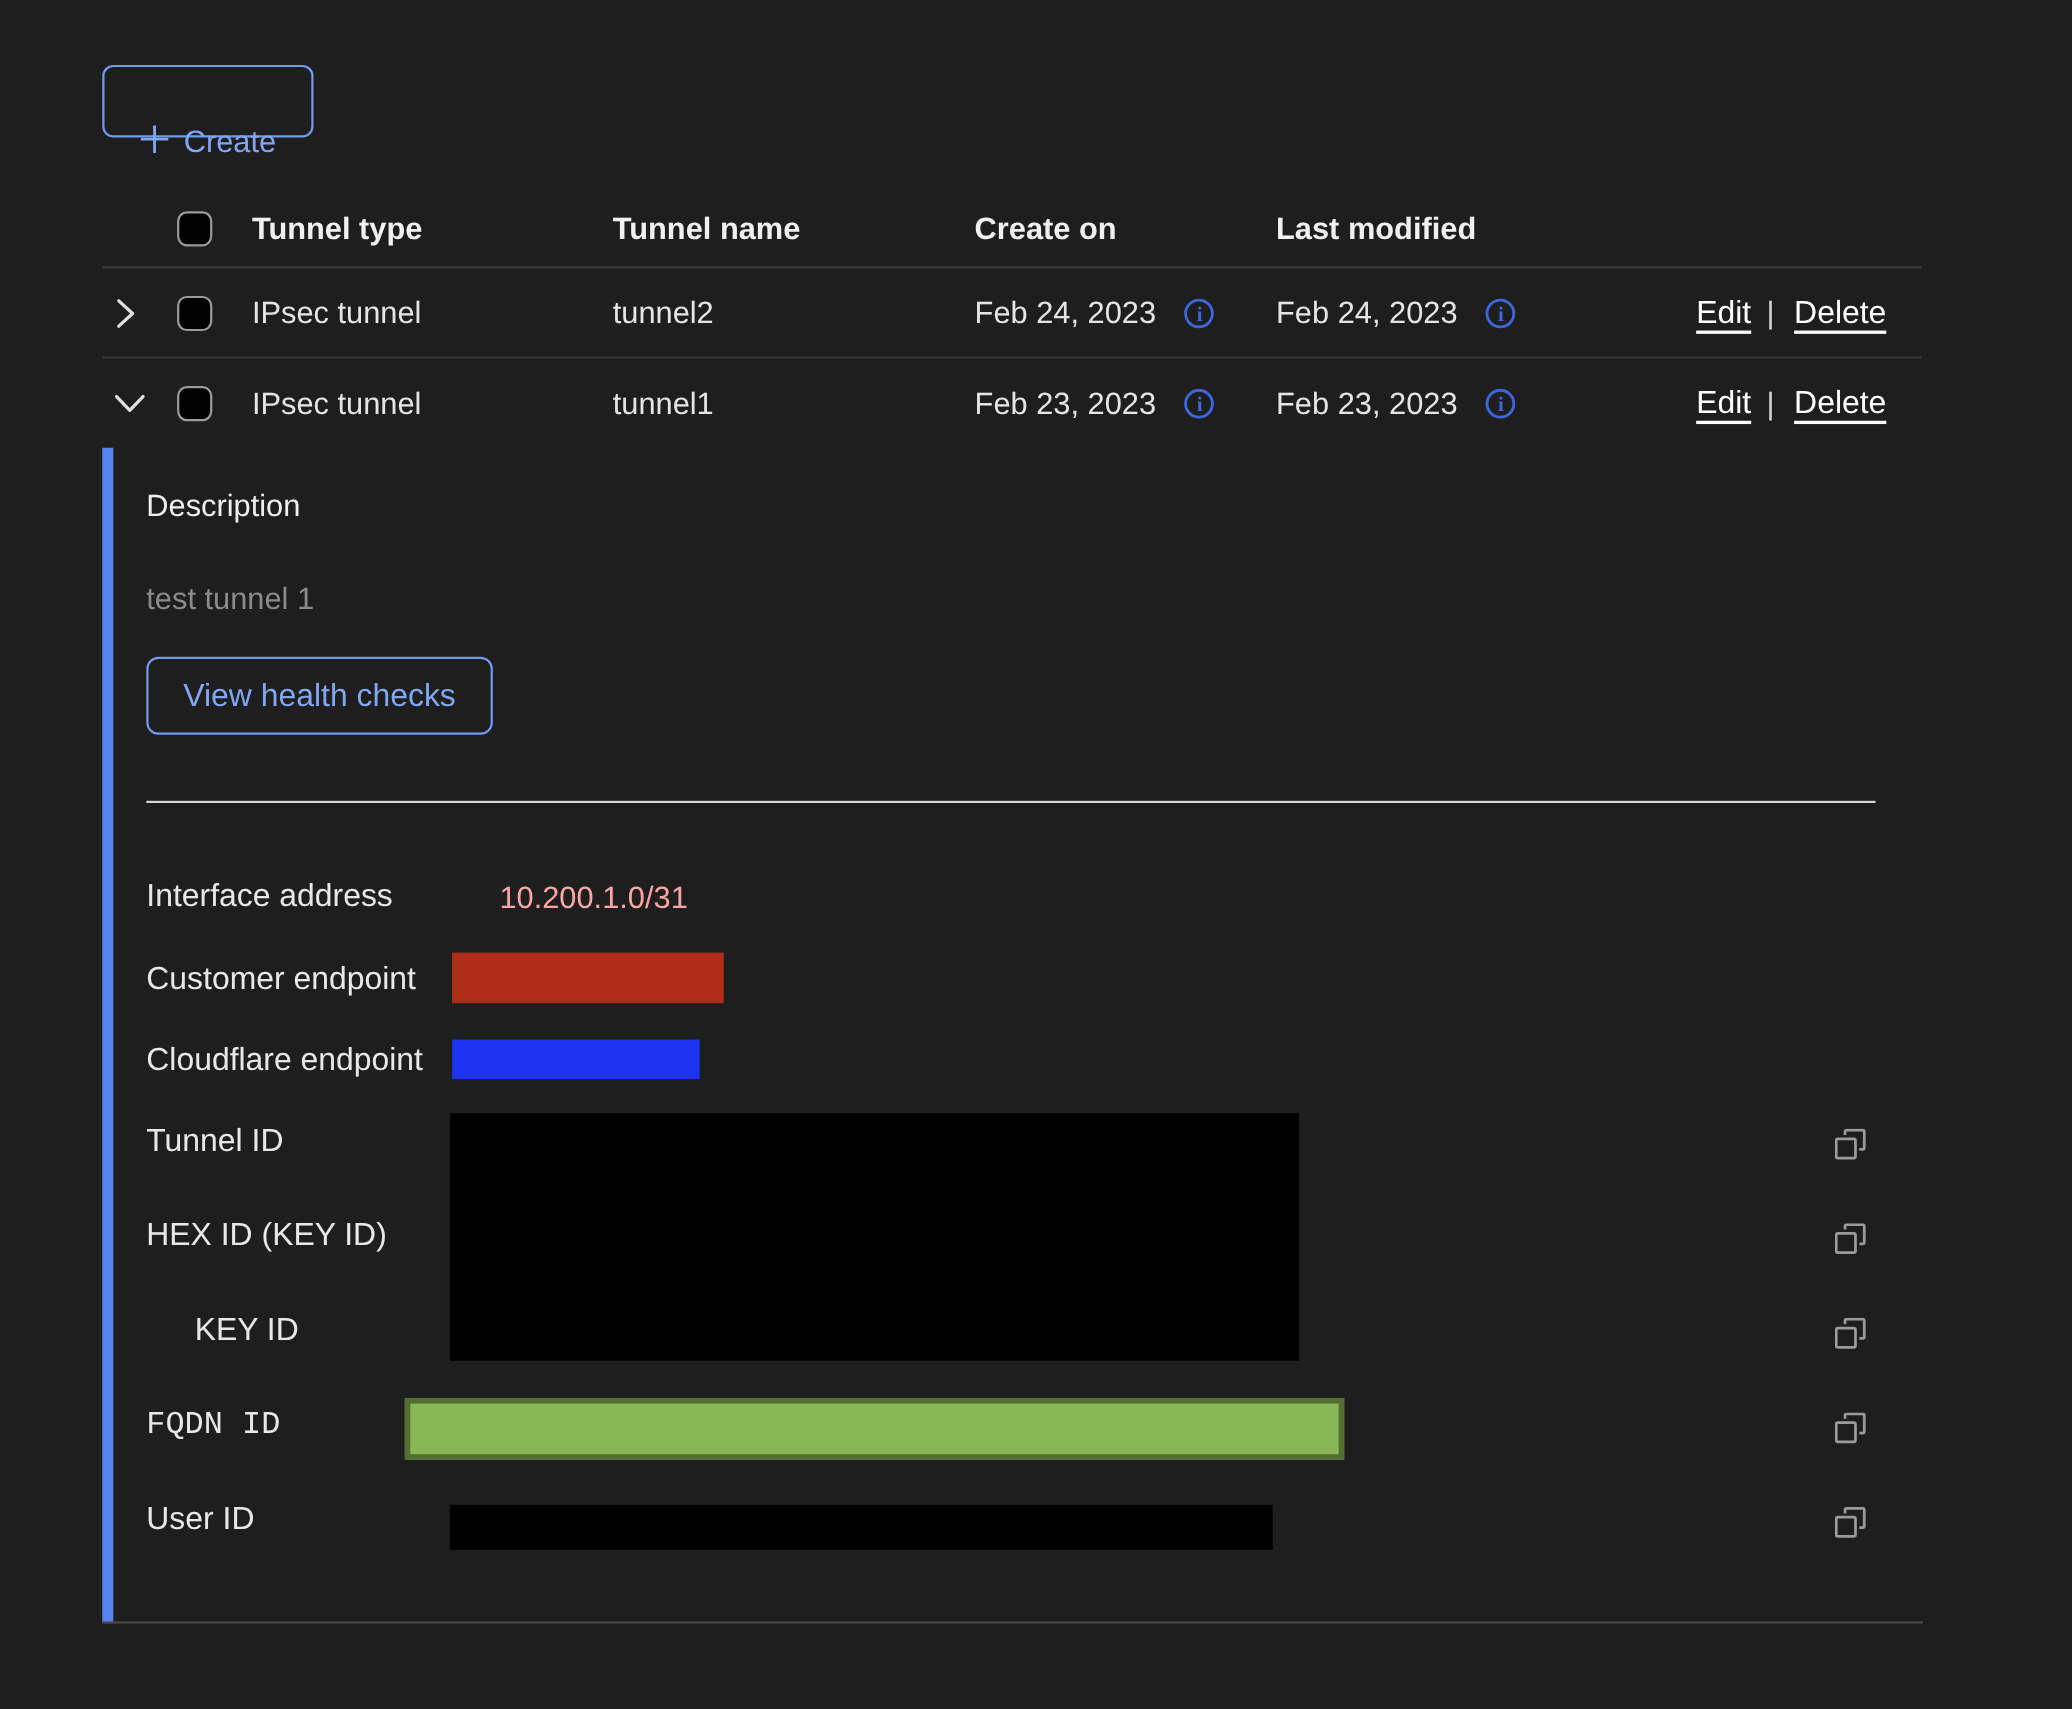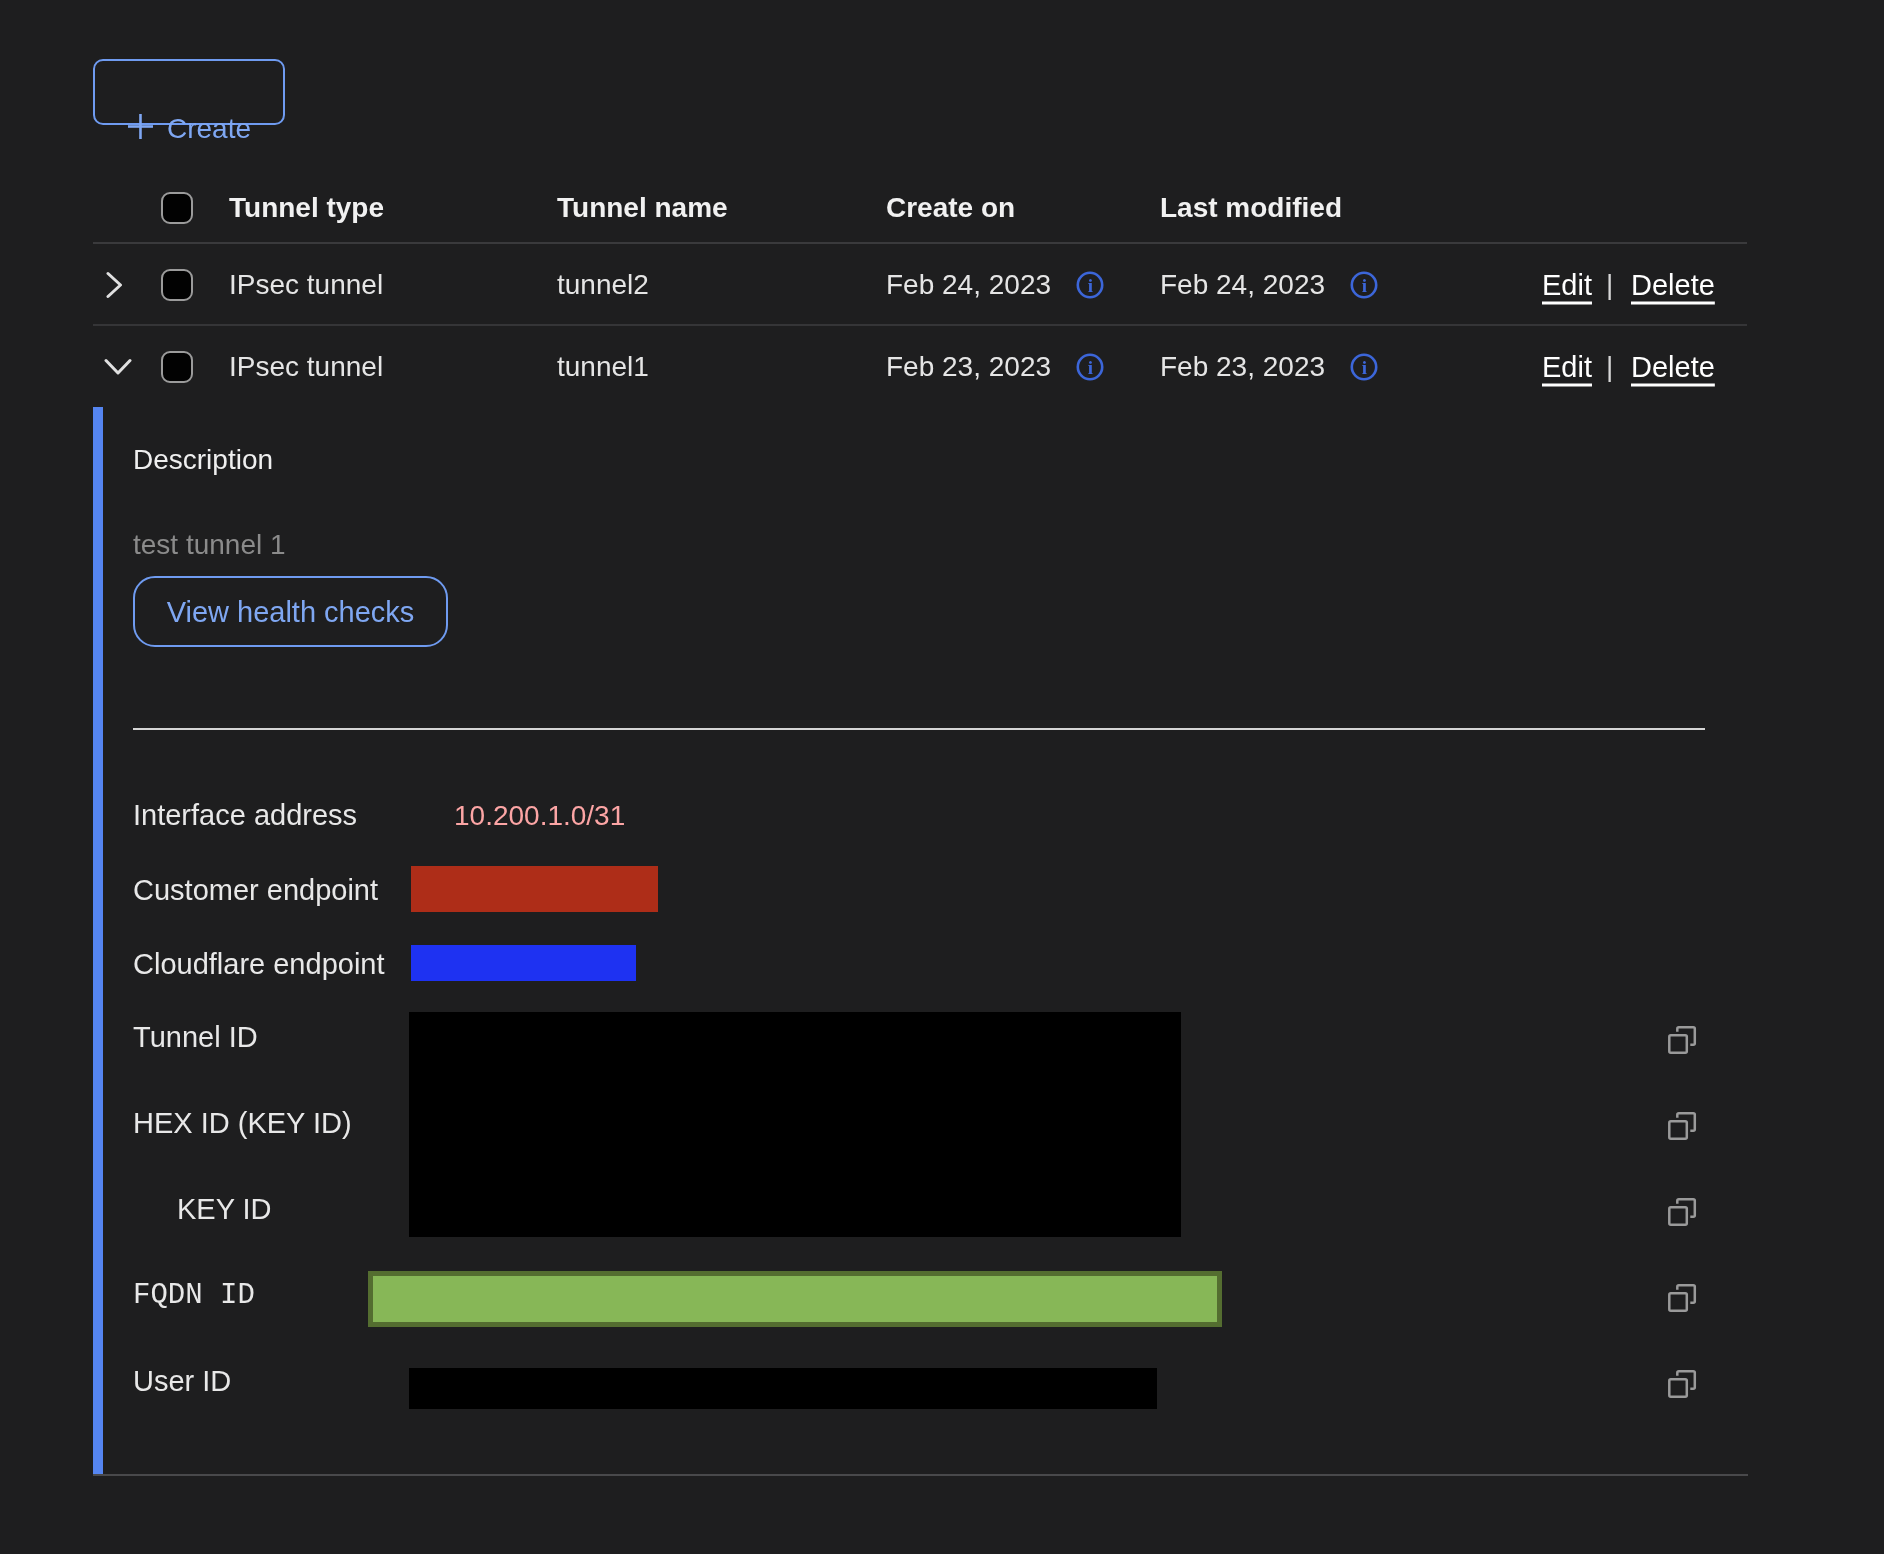--- a/index.html
+++ b/index.html
@@ -83,21 +83,21 @@
     <div class="cell link" style="left:1542px;">Edit</div>
     <div class="cell" style="left:1606px; color:#d8d8d8; font-size:28px;">|</div>
     <div class="cell link" style="left:1631px;">Delete</div>
   </div>
 
   <div class="abs" style="left:93px; top:407px; width:10px; height:1068px; background:#5585f0;"></div>
 
   <div class="abs" style="left:133px; top:446px; color:#efefef; font-size:28px; font-weight:normal; line-height:1;">Description</div>
   <div class="abs" style="left:133px; top:531px; color:#8b8b8b; font-size:28px; line-height:1;">test tunnel 1</div>
 
-  <div class="abs" style="left:133px; top:576px; width:315px; height:71px; border:2.5px solid #6f9bf0; border-radius:22px;">
+  <div class="abs" style="left:133px; top:597px; width:315px; height:71px; border:2.5px solid #6f9bf0; border-radius:11px;">
     <div style="position:absolute; top:50%; left:50%; transform:translate(-50%,-50%); color:#7fa7f2; font-size:29px; white-space:nowrap;">View health checks</div>
   </div>
 
   <div class="abs" style="left:133px; top:728px; width:1572px; height:2px; background:#d5d5d5;"></div>
 
   <div class="lbl" style="top:801px;">Interface address</div>
   <div class="lbl" style="left:454px; top:801.5px; color:#fca5a5; font-size:28px;">10.200.1.0/31</div>
 
   <div class="lbl" style="top:876px;">Customer endpoint</div>
   <div class="abs" style="left:411px; top:866px; width:247px; height:46px; background:#ae2d18;"></div>

